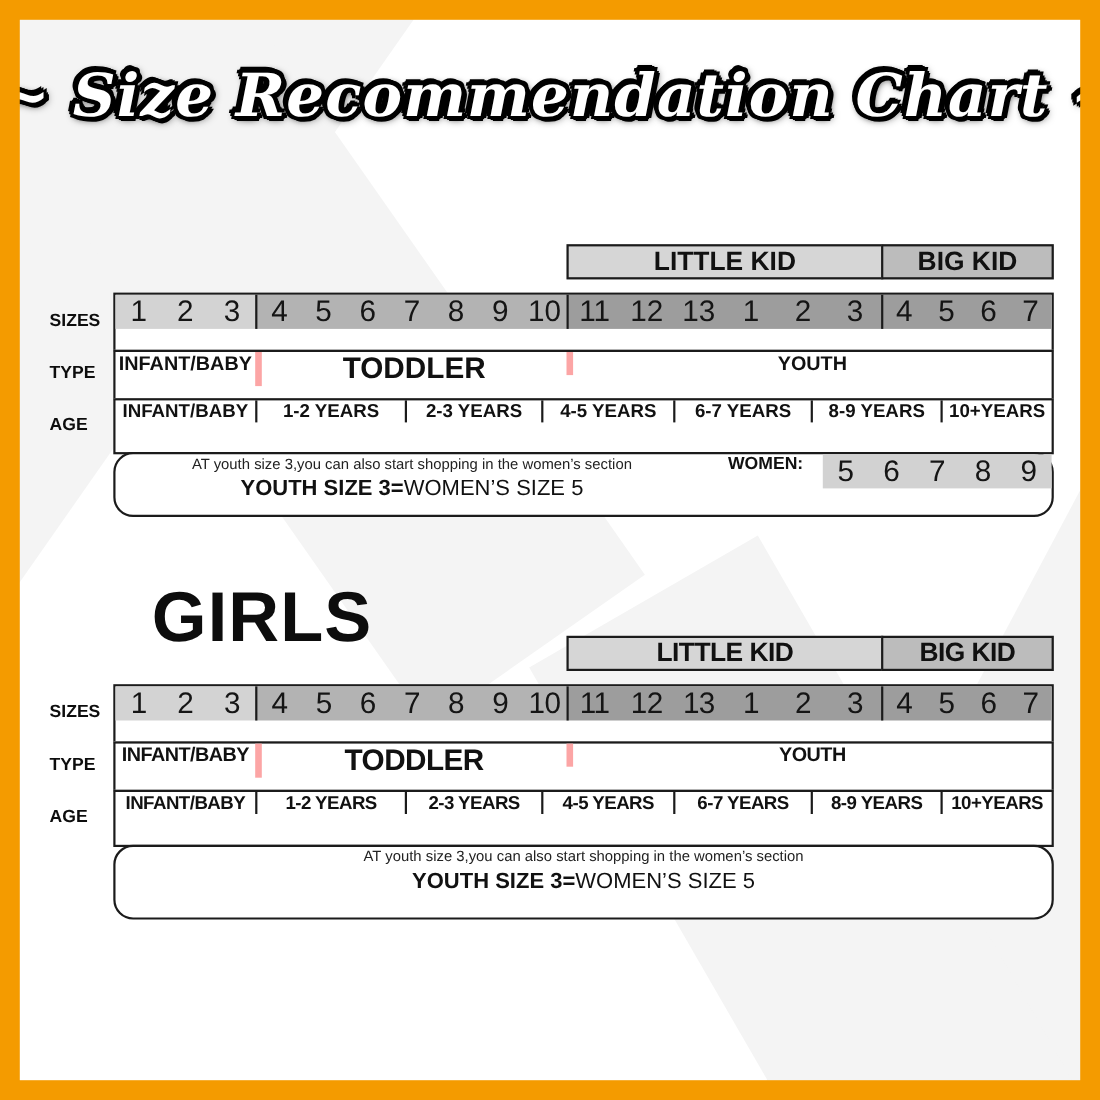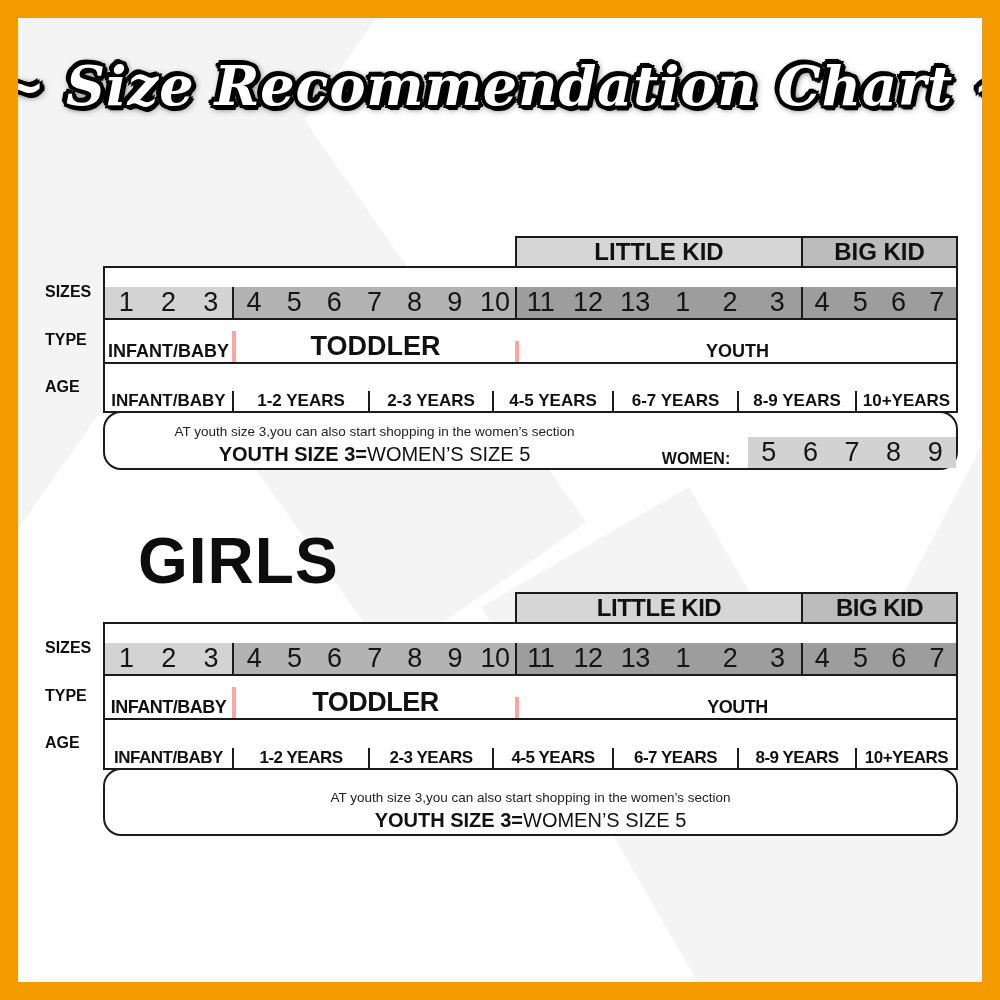--- a/index.html
+++ b/index.html
@@ -25,40 +25,40 @@
   .title{position:absolute;top:54px;left:0;width:100%;text-align:right;
          font-size:54px;letter-spacing:1px;white-space:nowrap;}
 
   .sec-heading{position:absolute;font-weight:bold;font-size:64px;letter-spacing:1px;
                color:#0d0d0d;font-family:"Liberation Sans",sans-serif;}
   .gh{left:138px;top:170px;} .bh{left:138px;top:524px;}
 
   
   .tbl{position:absolute;left:103px;width:855px;z-index:3;}
   .tbl-girls{top:222px;} .tbl-boys{top:578px;}
-  .trow{position:relative;box-sizing:border-box;width:855px;display:flex;align-items:flex-end;}
+  .trow{position:relative;box-sizing:border-box;width:855px;display:flex;align-items:flex-start;}
   .trow + .trow{margin-top:-2px;}
   .bordered{border:2px solid #1b1b1b;background:#fff;}
   .kidhead{height:46px;border:none;background:transparent;}
   .kh{box-sizing:border-box;border:2px solid #1b1b1b;display:flex;align-items:center;justify-content:center;
       font-weight:bold;font-size:24px;}
   .kh-spacer{width:412px;}
   .kh-little{width:288px;background:#d6d6d6;}
   .kh-big{width:157px;margin-left:-2px;background:#bcbcbc;}
   .sizes{height:54px;}
   .blk{box-sizing:border-box;display:flex;align-items:center;}
   .blk + .blk{border-left:2px solid #1b1b1b;}
   .blk-infant{width:127px;background:#d3d3d3;}
   .blk-toddler{width:283px;background:#b3b3b3;}
   .blk-little{width:286px;background:#9d9d9d;}
   .blk-big{flex:1;background:#9d9d9d;}
   .num{flex:1;text-align:center;font-size:27px;color:#151515;}
   .typerow{height:46px;}
   .tcell{box-sizing:border-box;display:flex;align-items:center;justify-content:center;font-weight:bold;}
-  .tcell + .tcell{border-left:4px solid #fca5a5;}
+  .tcell + .tcell{border-left:6px solid #fca5a5;}
   .t1{width:127px;font-size:18px;} .t2{width:283px;font-size:27px;} .t3{flex:1;font-size:18px;}
   .agerow{height:51px;} .tbl-boys .agerow{height:52px;}
   .acell{box-sizing:border-box;display:flex;align-items:center;justify-content:center;
          font-weight:bold;font-size:17px;white-space:nowrap;}
   .acell + .acell{border-left:2px solid #1b1b1b;}
   .a1{width:127px;} .a2{width:136px;} .a3{width:124px;} .a4{width:120px;}
   .a5{width:125px;} .a6{width:118px;} .a7{flex:1;}
   .noterow{height:59px;border-radius:18px;} .tbl-boys .noterow{height:68px;}
   .note-main{flex:1;display:flex;flex-direction:column;align-items:center;justify-content:center;line-height:1.35;}
   .note-line1{font-size:13.5px;color:#222;}

